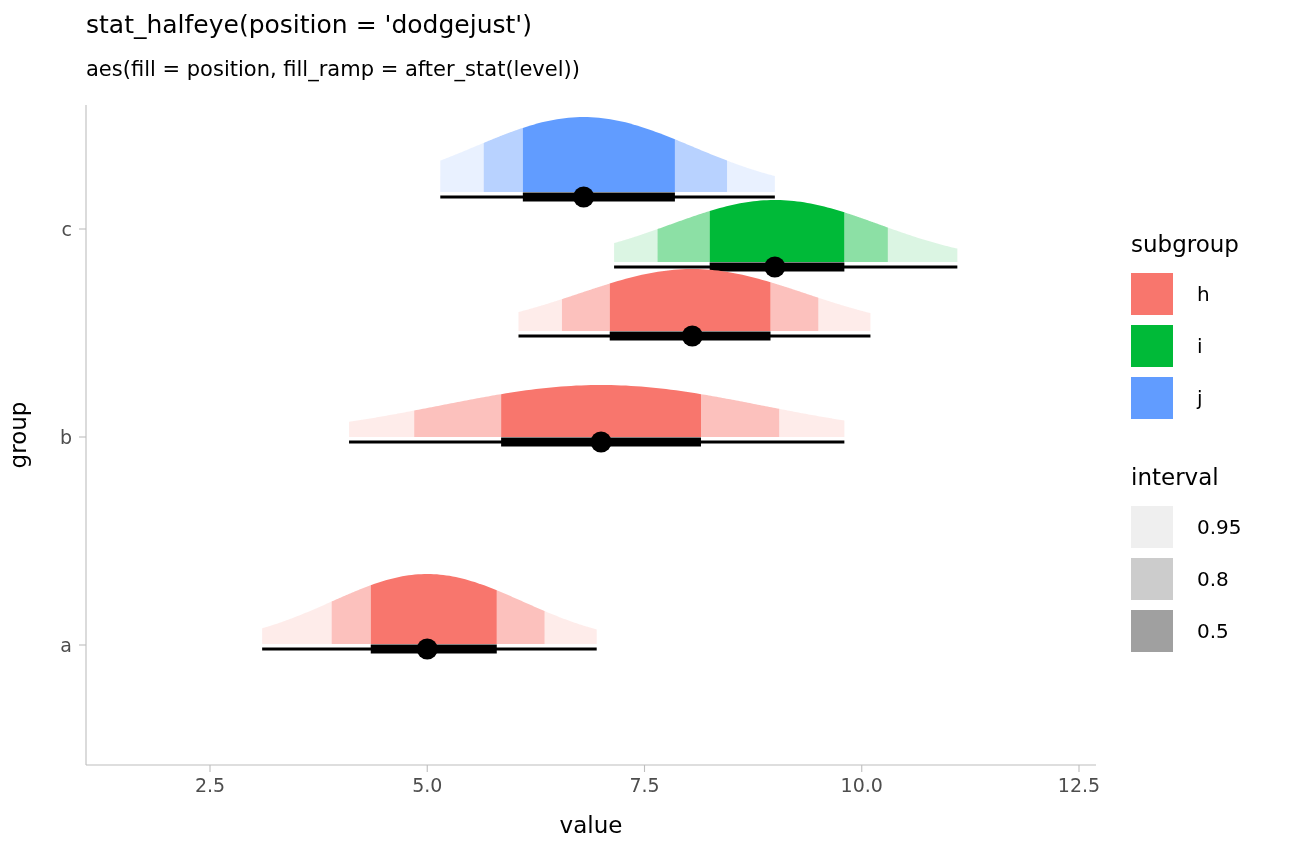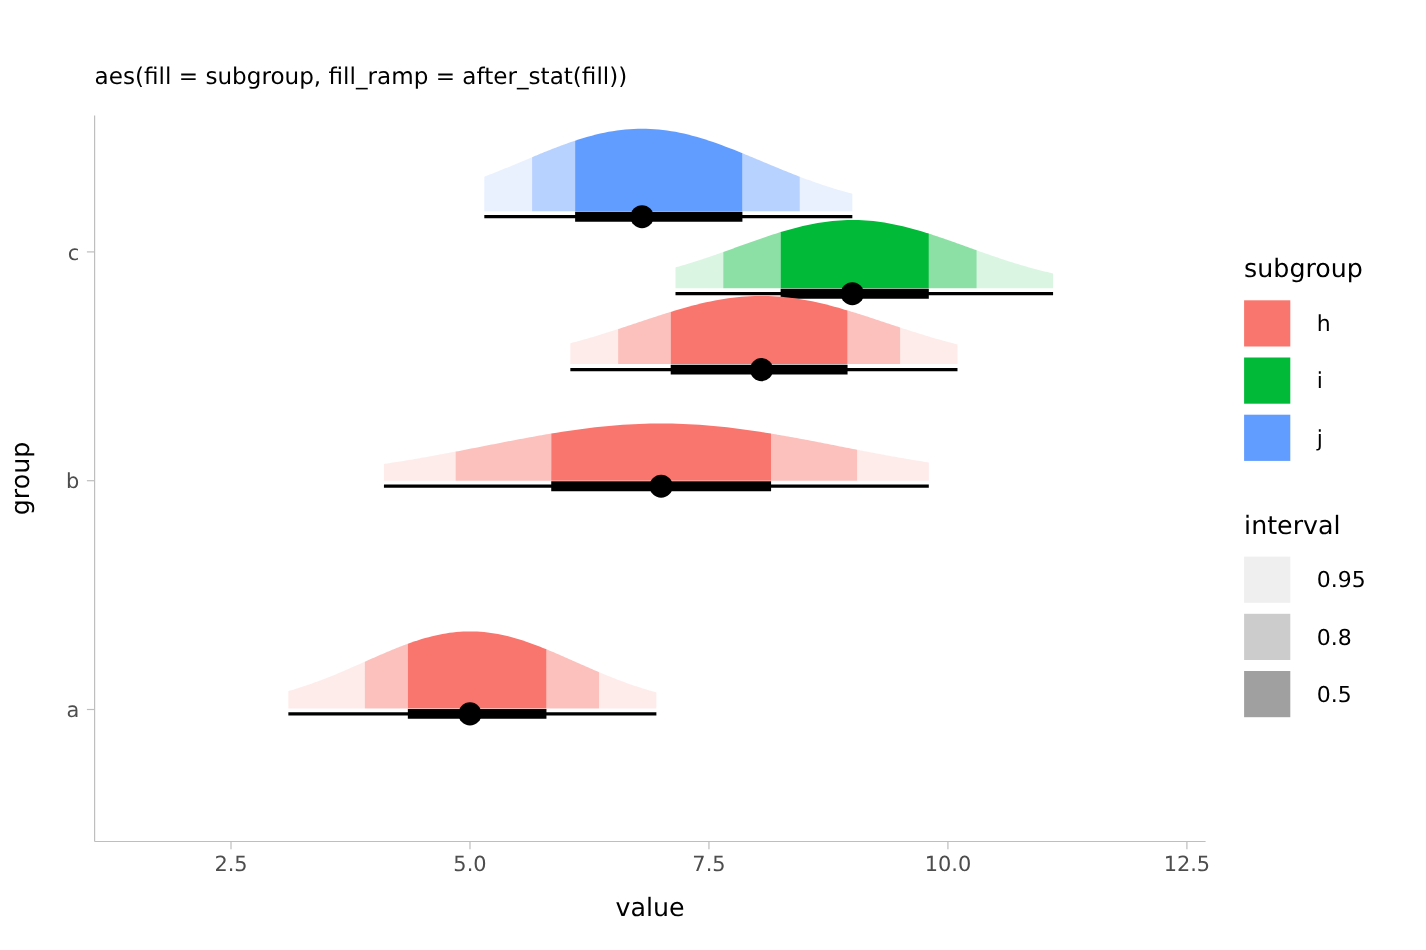--- a/index.html
+++ b/index.html
@@ -26,21 +26,22 @@
   .leg-lab{fill:#000;font-size:20px;font-family:"DejaVu Sans","Liberation Sans",sans-serif;}
   .iv-thin{stroke:#000;stroke-width:3;stroke-linecap:butt;}
   .iv-thick{stroke:#000;stroke-width:9;stroke-linecap:butt;}
   .pt{fill:#000;}
 </style>
 </head>
 <body>
 
 <div id="root">
 
-  <div class="sub">aes(fill = subgroup, fill_ramp = after_stat(fill))</div>
+  <div class="ttl">stat_halfeye(position = 'dodgejust')</div>
+  <div class="sub">aes(fill = position, fill_ramp = after_stat(level))</div>
 
   <svg id="canvas" width="1296" height="864">
     <g id="panel">
         <g>
           <path d="M 440.2850000000001 192 L 440.29 160.62 L 441.37 160.20 L 442.46 159.78 L 443.54 159.36 L 444.63 158.94 L 445.72 158.52 L 446.80 158.09 L 447.89 157.66 L 448.98 157.23 L 450.06 156.80 L 451.15 156.37 L 452.23 155.93 L 453.32 155.49 L 454.41 155.05 L 455.49 154.61 L 456.58 154.17 L 457.67 153.73 L 458.75 153.28 L 459.84 152.84 L 460.92 152.39 L 462.01 151.94 L 463.10 151.49 L 464.18 151.04 L 465.27 150.59 L 466.36 150.14 L 467.44 149.69 L 468.53 149.24 L 469.61 148.78 L 470.70 148.33 L 471.79 147.87 L 472.87 147.42 L 473.96 146.97 L 475.05 146.51 L 476.13 146.06 L 477.22 145.60 L 478.30 145.15 L 479.39 144.69 L 480.48 144.24 L 481.56 143.78 L 482.65 143.33 L 483.74 142.88 L 483.73500000000007 192 Z" fill="#619CFF" fill-opacity="0.14" stroke="none"></path>
           <path d="M 483.73500000000007 192 L 483.74 142.88 L 484.71 142.47 L 485.69 142.07 L 486.67 141.66 L 487.65 141.26 L 488.62 140.85 L 489.60 140.45 L 490.58 140.05 L 491.56 139.65 L 492.53 139.25 L 493.51 138.85 L 494.49 138.46 L 495.47 138.06 L 496.44 137.67 L 497.42 137.28 L 498.40 136.89 L 499.38 136.50 L 500.35 136.11 L 501.33 135.73 L 502.31 135.34 L 503.29 134.96 L 504.27 134.58 L 505.24 134.21 L 506.22 133.83 L 507.20 133.46 L 508.18 133.09 L 509.15 132.72 L 510.13 132.36 L 511.11 132.00 L 512.09 131.64 L 513.06 131.28 L 514.04 130.93 L 515.02 130.58 L 516.00 130.23 L 516.97 129.88 L 517.95 129.54 L 518.93 129.20 L 519.91 128.87 L 520.88 128.54 L 521.86 128.21 L 522.84 127.88 L 522.8399999999999 192 Z" fill="#619CFF" fill-opacity="0.45" stroke="none"></path>
           <path d="M 522.8399999999999 192 L 522.84 127.88 L 526.64 126.66 L 530.44 125.48 L 534.25 124.38 L 538.05 123.33 L 541.85 122.36 L 545.65 121.46 L 549.45 120.63 L 553.25 119.88 L 557.06 119.22 L 560.86 118.64 L 564.66 118.14 L 568.46 117.73 L 572.26 117.41 L 576.07 117.18 L 579.87 117.05 L 583.67 117.00 L 587.47 117.05 L 591.27 117.18 L 595.08 117.41 L 598.88 117.73 L 602.68 118.14 L 606.48 118.64 L 610.28 119.22 L 614.09 119.88 L 617.89 120.63 L 621.69 121.46 L 625.49 122.36 L 629.29 123.33 L 633.09 124.38 L 636.90 125.48 L 640.70 126.66 L 644.50 127.88 L 648.30 129.17 L 652.10 130.50 L 655.91 131.88 L 659.71 133.30 L 663.51 134.75 L 667.31 136.24 L 671.11 137.76 L 674.91 139.30 L 674.915 192 Z" fill="#619CFF" fill-opacity="1" stroke="none"></path>
           <path d="M 674.915 192 L 674.91 139.30 L 676.22 139.83 L 677.52 140.36 L 678.83 140.90 L 680.13 141.44 L 681.43 141.98 L 682.74 142.52 L 684.04 143.06 L 685.34 143.60 L 686.65 144.15 L 687.95 144.69 L 689.25 145.24 L 690.56 145.78 L 691.86 146.33 L 693.16 146.87 L 694.47 147.42 L 695.77 147.97 L 697.07 148.51 L 698.38 149.06 L 699.68 149.60 L 700.98 150.14 L 702.29 150.68 L 703.59 151.22 L 704.90 151.76 L 706.20 152.30 L 707.50 152.84 L 708.81 153.37 L 710.11 153.91 L 711.41 154.44 L 712.72 154.97 L 714.02 155.49 L 715.32 156.02 L 716.63 156.54 L 717.93 157.06 L 719.23 157.58 L 720.54 158.09 L 721.84 158.60 L 723.14 159.11 L 724.45 159.62 L 725.75 160.12 L 727.05 160.62 L 727.055 192 Z" fill="#619CFF" fill-opacity="0.45" stroke="none"></path>
           <path d="M 727.055 192 L 727.05 160.62 L 728.25 161.07 L 729.44 161.52 L 730.64 161.97 L 731.83 162.42 L 733.03 162.86 L 734.22 163.30 L 735.42 163.73 L 736.61 164.17 L 737.81 164.60 L 739.00 165.02 L 740.20 165.44 L 741.39 165.86 L 742.59 166.28 L 743.78 166.69 L 744.98 167.10 L 746.17 167.50 L 747.37 167.91 L 748.56 168.30 L 749.76 168.70 L 750.95 169.09 L 752.15 169.47 L 753.34 169.86 L 754.54 170.23 L 755.73 170.61 L 756.93 170.98 L 758.12 171.35 L 759.32 171.71 L 760.51 172.07 L 761.71 172.42 L 762.90 172.77 L 764.10 173.12 L 765.29 173.46 L 766.49 173.80 L 767.68 174.14 L 768.88 174.47 L 770.07 174.80 L 771.27 175.12 L 772.46 175.44 L 773.66 175.75 L 774.85 176.06 L 774.85 192 Z" fill="#619CFF" fill-opacity="0.14" stroke="none"></path>
           <line x1="440.2850000000001" y1="197" x2="774.85" y2="197" class="iv-thin"></line>

